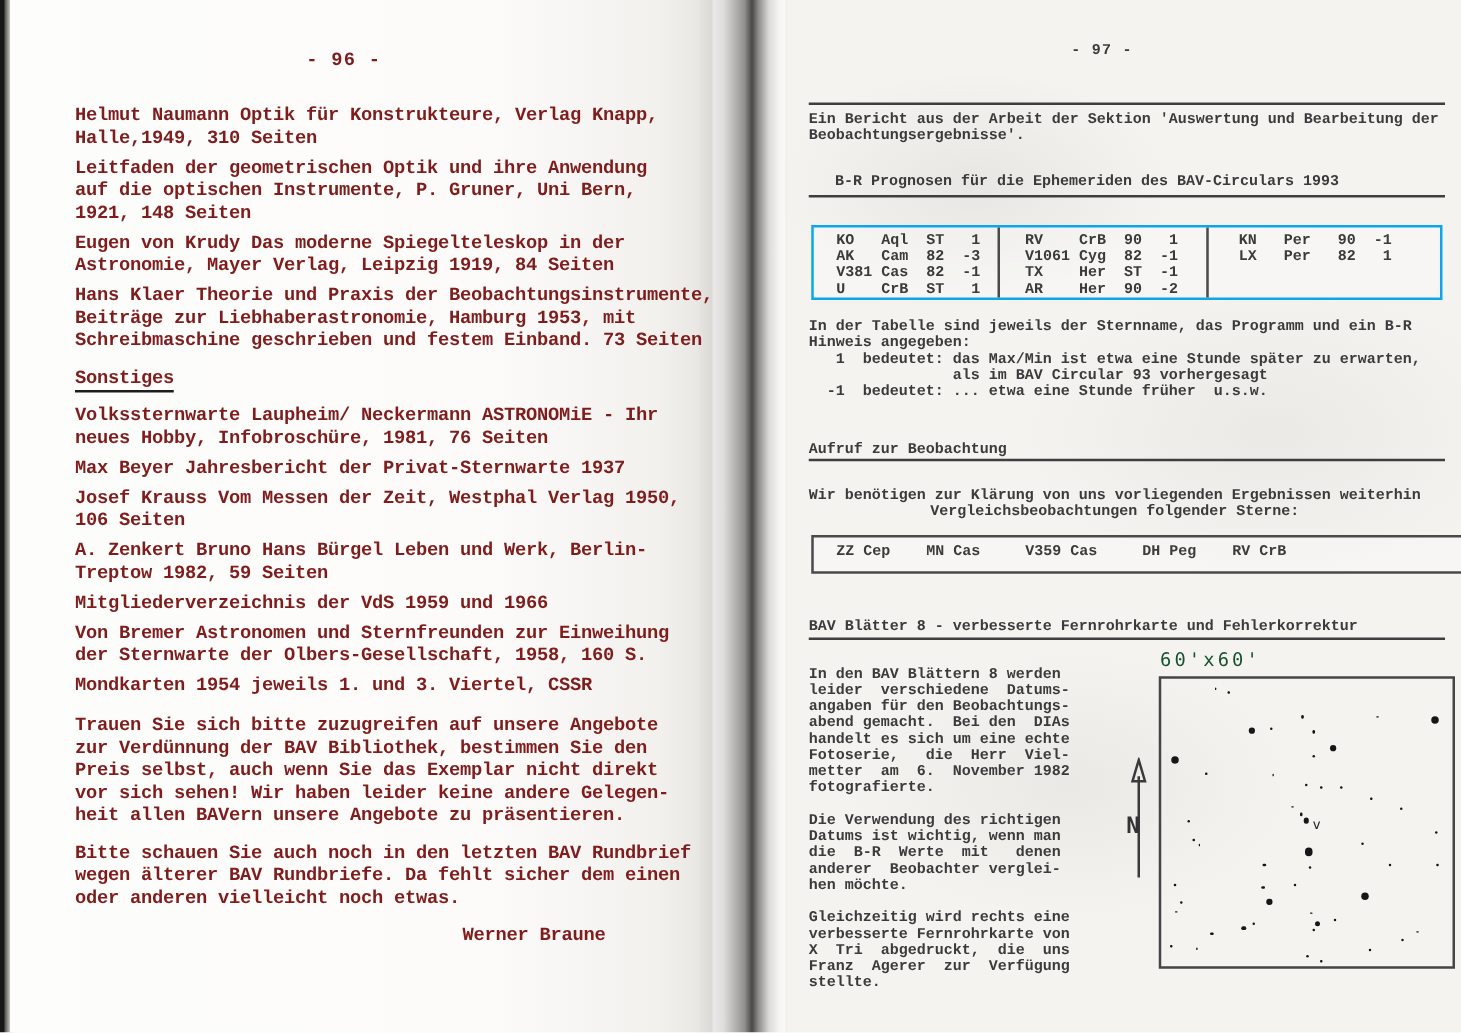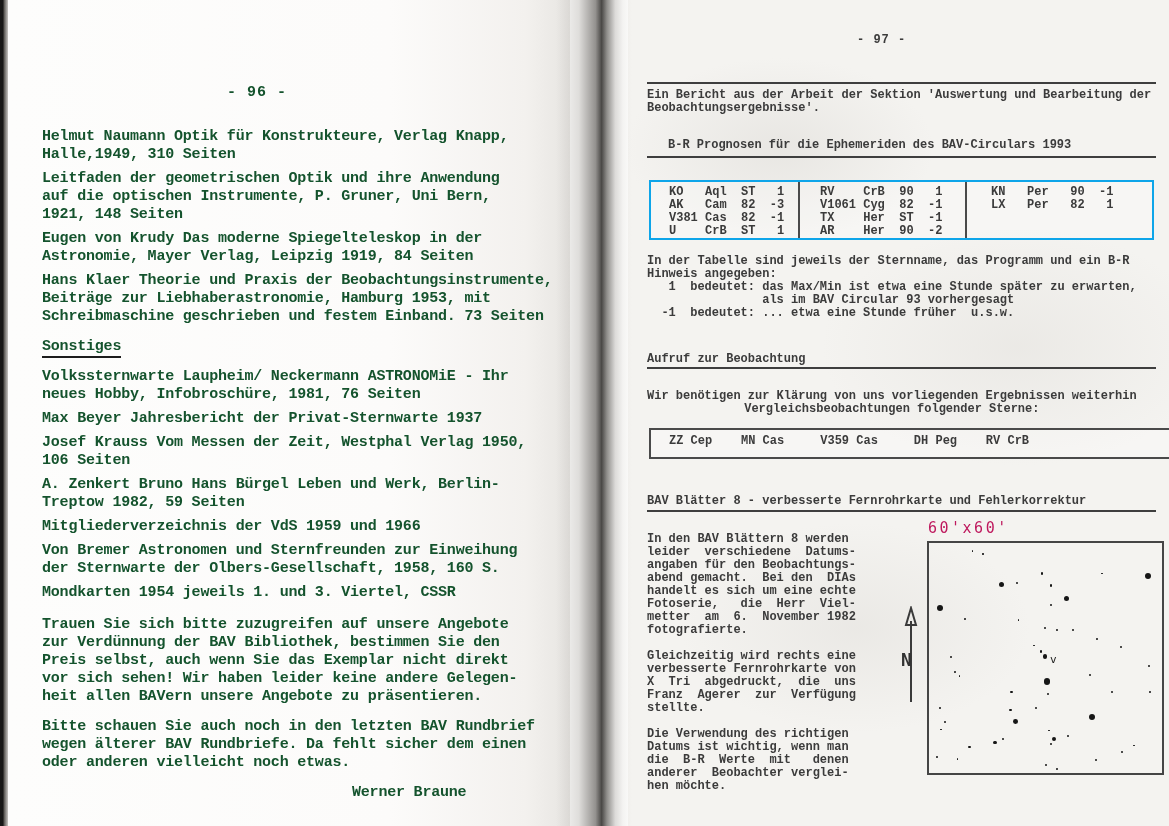--- a/index.html
+++ b/index.html
@@ -16,22 +16,22 @@
       rgba(112,109,106,.75) 52%,rgba(54,52,50,.9) 60%,rgba(112,110,107,.78) 67%,
       rgba(188,185,182,.5) 78%,rgba(226,224,221,.35) 88%,rgba(244,243,240,0) 100%);}
   .right-page-bg{position:absolute;left:628px;top:0;right:0;bottom:0;
     background:
       radial-gradient(ellipse 220px 130px at 28% 18%, rgba(213,210,205,.38), transparent 70%),
       radial-gradient(ellipse 280px 170px at 72% 42%, rgba(216,213,208,.32), transparent 70%),
       radial-gradient(ellipse 250px 150px at 42% 76%, rgba(212,209,204,.3), transparent 70%),
       #f4f3f0;}
 
   
-  .lp{position:absolute;left:42px;top:40px;width:516px;color:#14532d;
-      font:bold 15px/18px "Liberation Mono",monospace;letter-spacing:-0.2px;margin-top:44px;}
+  .lp{position:absolute;left:60px;top:40px;width:516px;color:#7f1d1d;
+      font:bold 15px/18px "Liberation Mono",monospace;letter-spacing:-0.2px;}
   .lp-pnum{margin:0 0 26px 185px;letter-spacing:1px;}
   .lp-para{white-space:pre;margin:0 0 6px 0;}
   .lp-heading{margin:12px 0 12px 0;}
   .lp-heading span{border-bottom:2px solid #1d1d1d;padding-bottom:1px;}
   .lp-para.gap1{margin-top:14px;}
   .lp-para.gap2{margin-top:12px;}
   .lp-sig{margin:12px 0 0 310px;}
 
   
   .rp{position:absolute;left:647px;top:0;width:509px;height:718px;color:#3b3b3b;
@@ -53,21 +53,21 @@
   .rp-call{position:absolute;top:390px;left:0;white-space:pre;text-align:center;}
   .rp-starsbox{position:absolute;top:428px;left:2px;width:501px;height:22px;
       border:2px solid #4a4a4a;padding:5px 0 0 18px;box-sizing:content-box;
       white-space:pre;background:rgba(255,255,255,.25);}
   .rp-h4{position:absolute;top:495px;left:0;}
   .rp-textcol{position:absolute;top:533px;left:0;width:236px;}
   .rp-textcol .cpara{white-space:pre;margin:0 0 13px 0;}
 
   
   .chart-label{position:absolute;left:281px;top:519px;
-      font:15px "DejaVu Sans Mono",monospace;color:#be185d;letter-spacing:2.5px;}
+      font:15px "DejaVu Sans Mono",monospace;color:#14532d;letter-spacing:2.5px;}
   .chart-box{position:absolute;left:280px;top:541px;width:233px;height:230px;
       border:2px solid #454545;}
   .star{position:absolute;background:#161616;border-radius:50%;}
   .star-label{position:absolute;font:11px "DejaVu Sans Mono",monospace;color:#222;
       transform:translate(5px,-4px);}
   .north{position:absolute;left:250px;top:606px;width:28px;height:100px;}
 </style>
 </head>
 <body>
 
@@ -158,30 +158,30 @@
 
   <div class="rp-textcol">
     <div class="cpara">In den BAV Blättern 8 werden
 leider  verschiedene  Datums-
 angaben für den Beobachtungs-
 abend gemacht.  Bei den  DIAs
 handelt es sich um eine echte
 Fotoserie,   die  Herr  Viel-
 metter  am  6.  November 1982
 fotografierte.</div>
+    <div class="cpara">Die Verwendung des richtigen
+Datums ist wichtig, wenn man
+die  B-R  Werte  mit   denen
+anderer  Beobachter verglei-
+hen möchte.</div>
     <div class="cpara">Gleichzeitig wird rechts eine
 verbesserte Fernrohrkarte von
 X  Tri  abgedruckt,  die  uns
 Franz  Agerer  zur  Verfügung
 stellte.</div>
-    <div class="cpara">Die Verwendung des richtigen
-Datums ist wichtig, wenn man
-die  B-R  Werte  mit   denen
-anderer  Beobachter verglei-
-hen möchte.</div>
   </div>
 
   <svg class="north" viewBox="0 0 28 100">
     <line x1="14" y1="15" x2="14" y2="96" stroke="#3a3a3a" stroke-width="2"></line>
     <polygon points="14,2 9,19 19,19" fill="none" stroke="#3a3a3a" stroke-width="2" stroke-linejoin="miter"></polygon>
     <text x="4" y="60" font-family="DejaVu Sans Mono, monospace" font-size="18" fill="#333">N</text>
   </svg>
 
   <div class="chart-label">60'x60'</div>
   <div class="chart-box">

